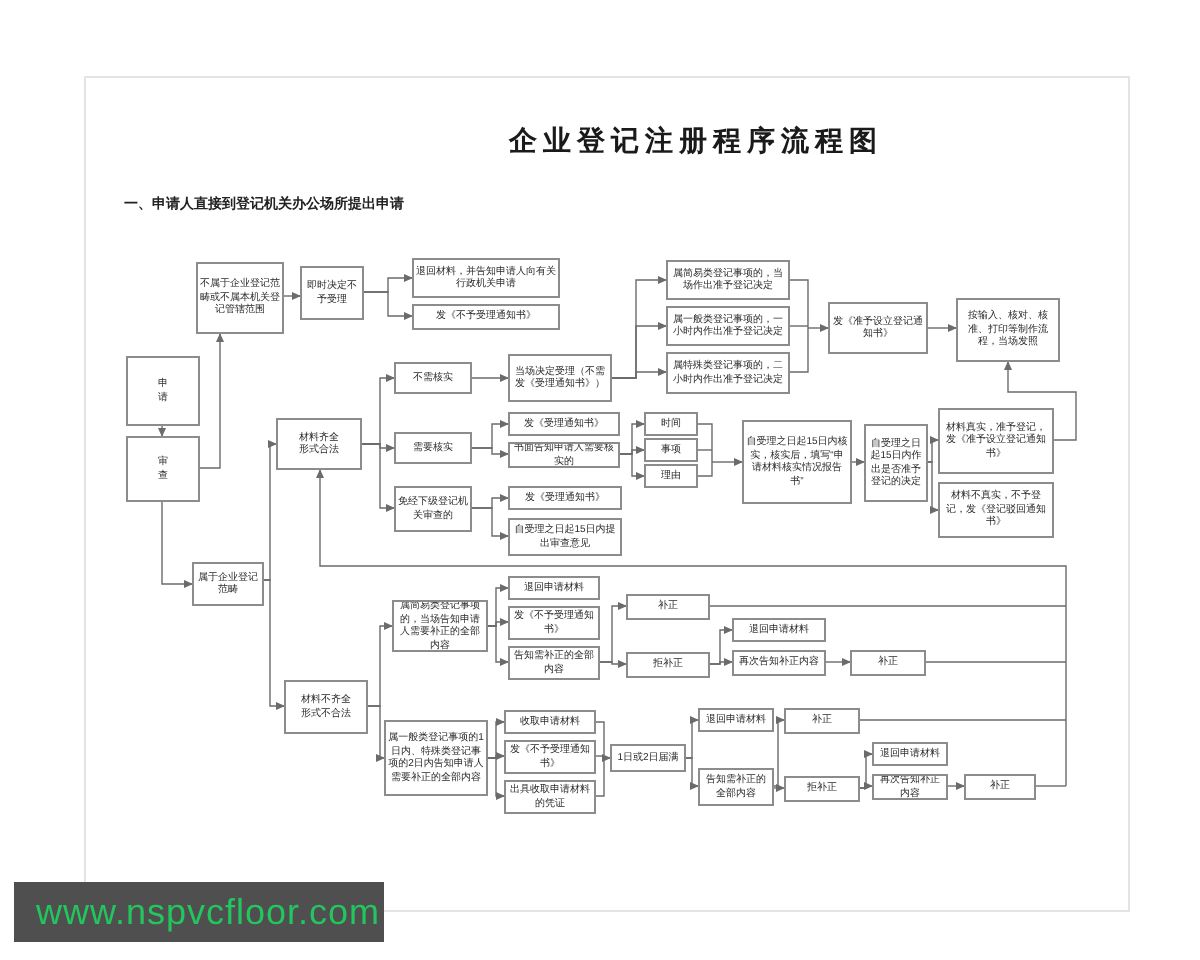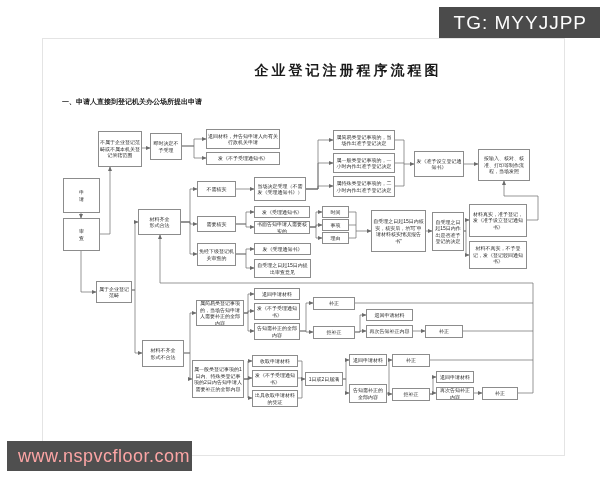--- a/index.html
+++ b/index.html
@@ -7,21 +7,21 @@
          font-family:"Liberation Sans",sans-serif;}
   .sheet{position:absolute;left:42px;top:38px;width:521px;height:416px;
          background:#fff;border:1px solid #e4e4e4;}
   .doc-title{position:absolute;left:0;top:62px;width:600px;text-align:center;
          font-family:"Liberation Serif",serif;font-weight:bold;font-size:14px;
          letter-spacing:3px;color:#1a1a1a;padding-left:48px;}
   .doc-section{position:absolute;left:62px;top:97px;font-size:7px;font-weight:bold;color:#222;}
   .badge{position:absolute;right:0;top:7px;height:31px;background:#4b4b4b;color:#fdfdfd;
          font-size:19px;display:flex;align-items:center;padding:0 13px 0 15px;letter-spacing:1px;}
   .watermark{position:absolute;left:7px;top:441px;width:185px;height:30px;background:#4f4f4f;
-         color:#fca5a5;font-size:18px;display:flex;align-items:center;padding-left:11px;
+         color:#22c55e;font-size:18px;display:flex;align-items:center;padding-left:11px;
          box-sizing:border-box;letter-spacing:0.5px;}
   #connectors{position:absolute;left:0;top:0;width:600px;height:480px;}
   .node{position:absolute;background:#fff;border:1px solid #8c8c8c;box-sizing:border-box;
         display:flex;align-items:center;justify-content:center;text-align:center;
         font-size:5px;line-height:1.3;color:#2a2a2a;white-space:pre-line;
         padding:1px;word-break:break-all;overflow:hidden;}
 </style>
 </head>
 <body>
 
@@ -149,15 +149,14 @@
       <div class="node" style="left: 349px; top: 354px; width: 38px; height: 12px; border-color: rgb(140, 140, 140);">退回申请材料</div>
       <div class="node" style="left: 349px; top: 384px; width: 38px; height: 19px; border-color: rgb(140, 140, 140);">告知需补正的全部内容</div>
       <div class="node" style="left: 392px; top: 354px; width: 38px; height: 13px; border-color: rgb(140, 140, 140);">补正</div>
       <div class="node" style="left: 392px; top: 388px; width: 38px; height: 13px; border-color: rgb(140, 140, 140);">拒补正</div>
       <div class="node" style="left: 436px; top: 371px; width: 38px; height: 12px; border-color: rgb(140, 140, 140);">退回申请材料</div>
       <div class="node" style="left: 436px; top: 387px; width: 38px; height: 13px; border-color: rgb(140, 140, 140);">再次告知补正内容</div>
       <div class="node" style="left: 482px; top: 387px; width: 36px; height: 13px; border-color: rgb(140, 140, 140);">补正</div>
     </div>
   <div class="doc-title">企业登记注册程序流程图</div>
   <div class="doc-section">一、申请人直接到登记机关办公场所提出申请</div>
-  <div class="badge">TG: MYYJJPP</div>
   <div class="watermark">www.nspvcfloor.com</div>
 </div>
 
 </body></html>

